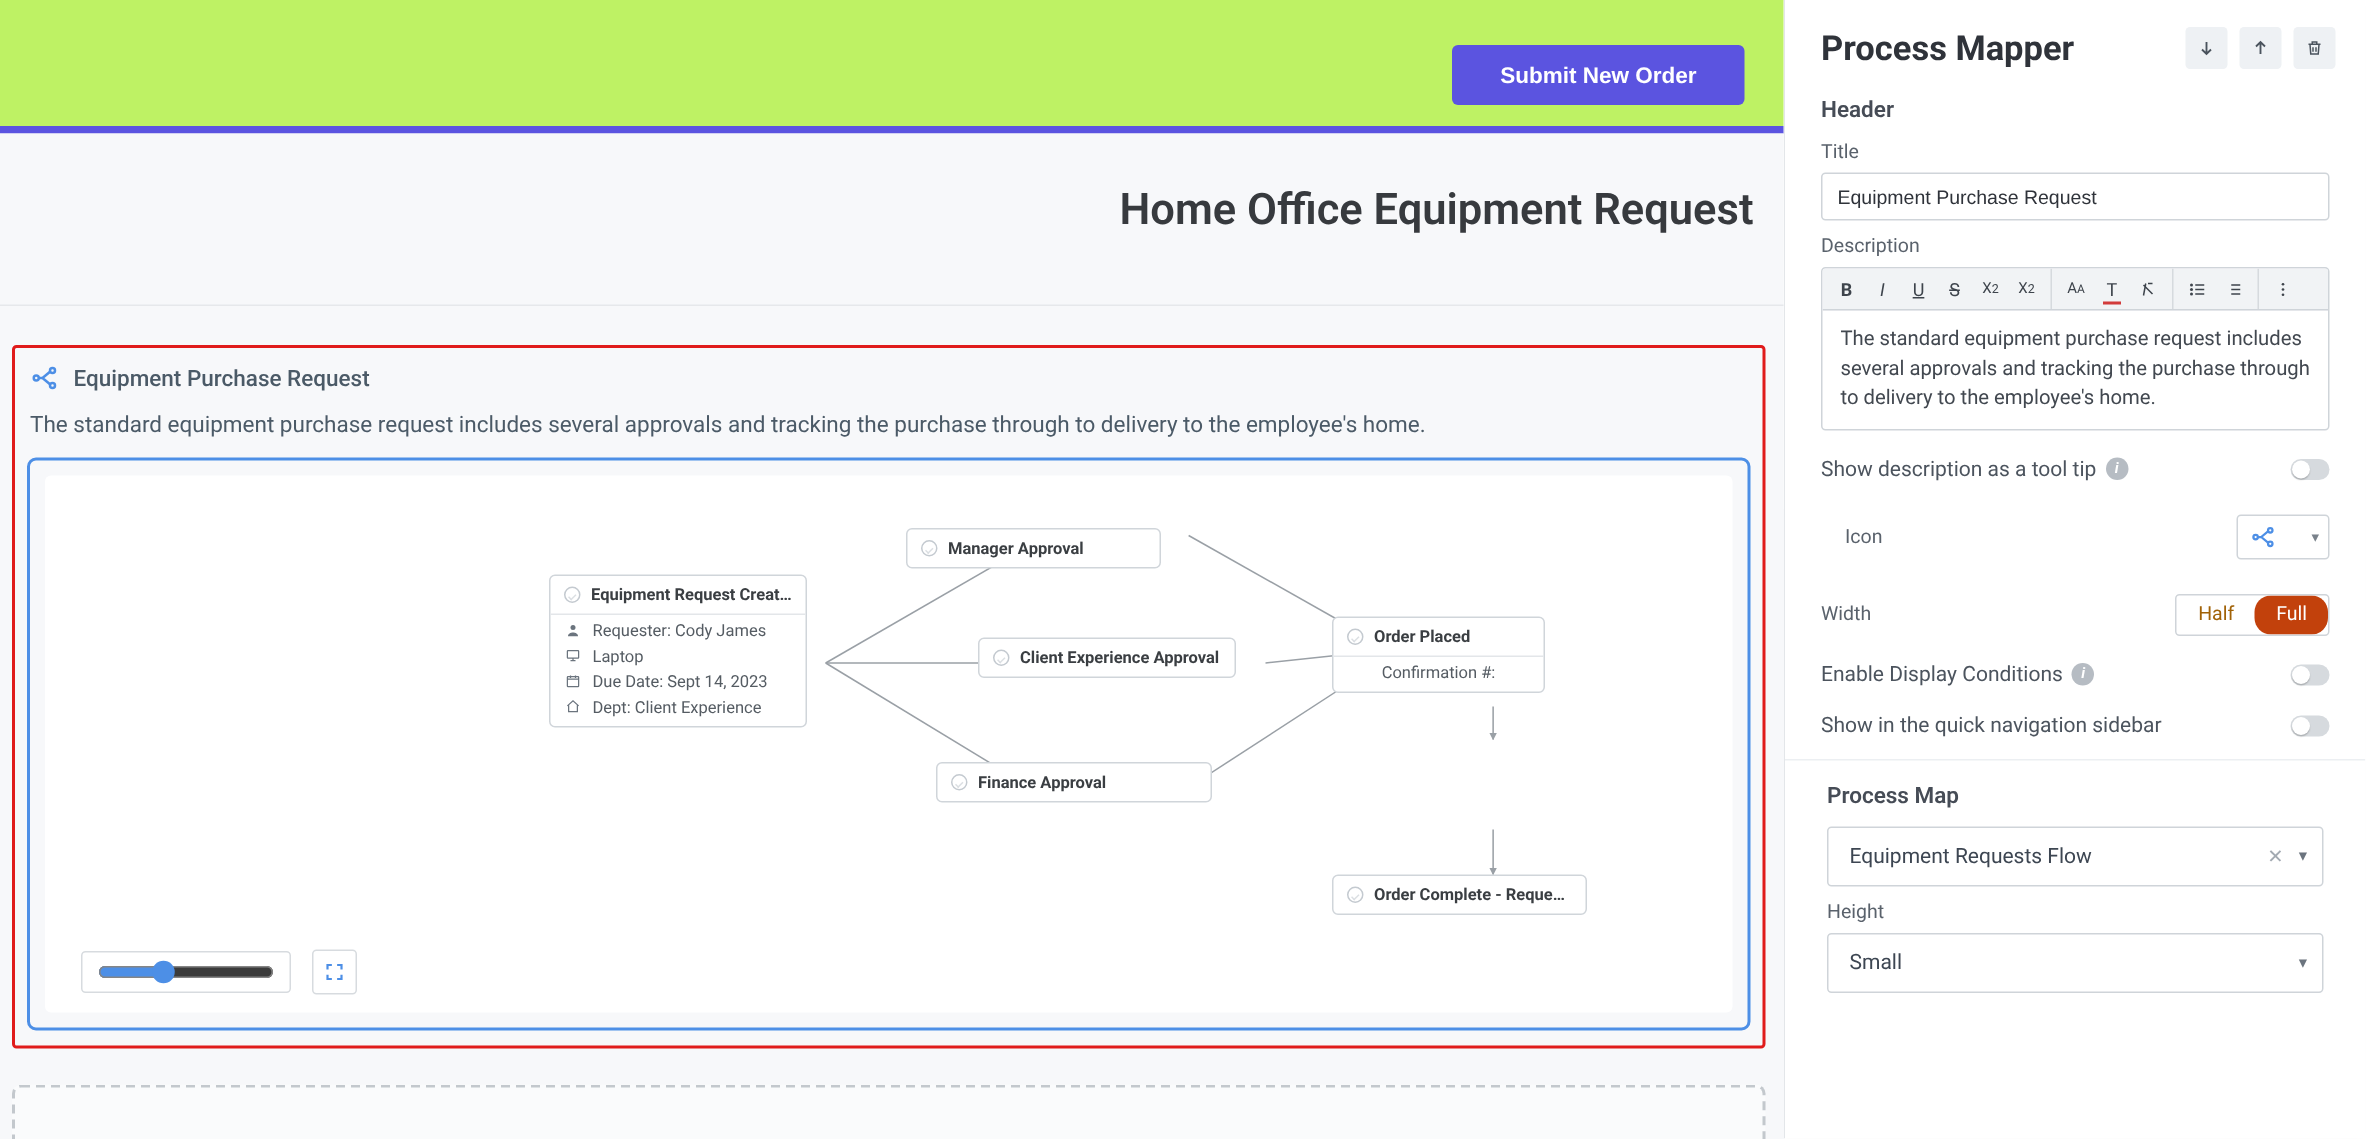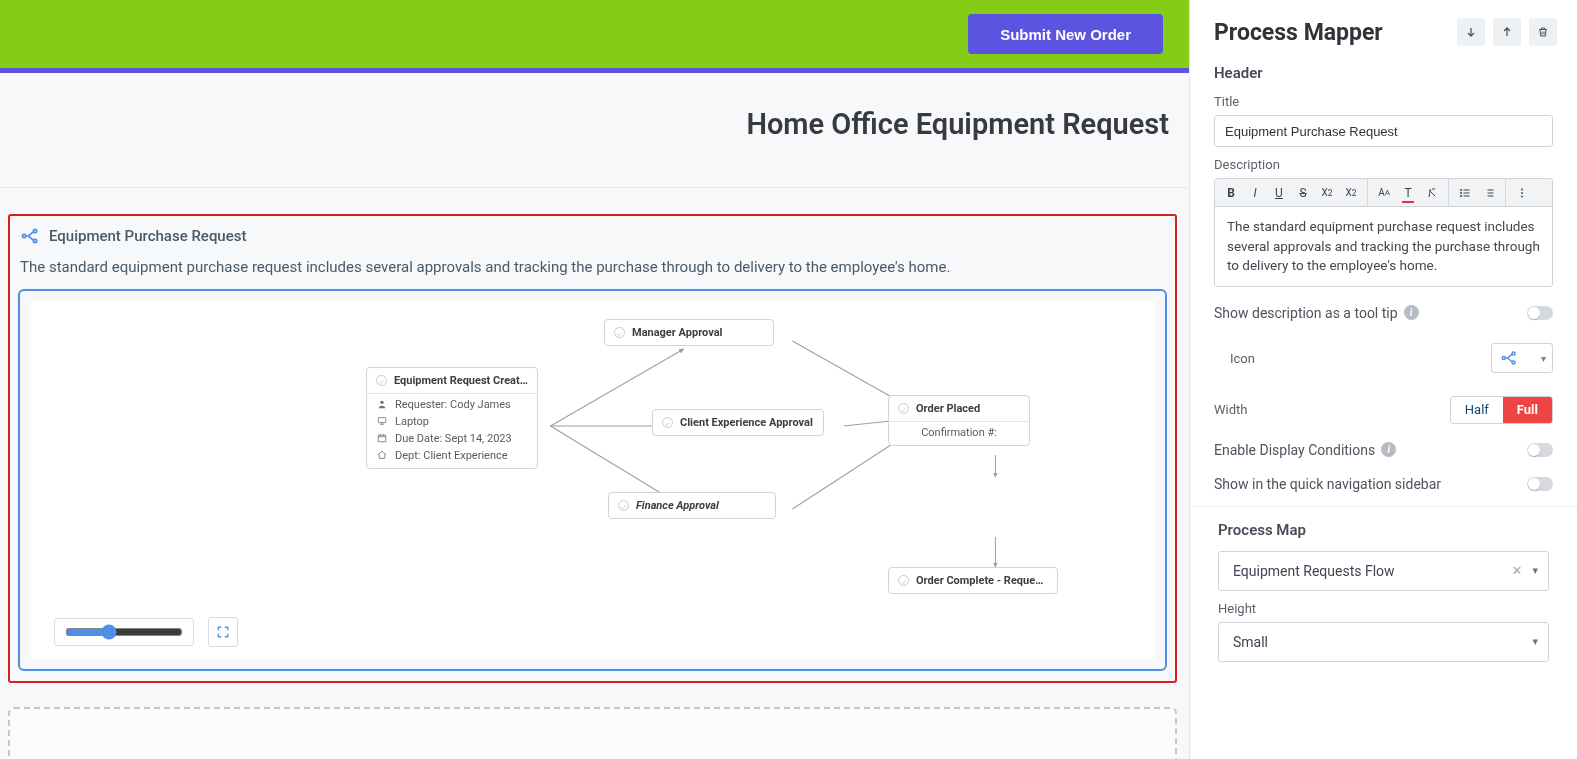--- a/index.html
+++ b/index.html
@@ -24,22 +24,22 @@
     overflow-x: hidden;
     background: #fff;
   }
   .main::-webkit-scrollbar { width: 14px; }
   .main::-webkit-scrollbar-track { background: #eee; }
   .main::-webkit-scrollbar-thumb { background: #bbb; border-radius: 7px; border: 3px solid #eee; }
 
   .top-bar {
     display: flex;
     justify-content: flex-end;
-    padding: 14px 26px 14px 20px;
-    background: #84cc16;
+    padding: 30px 26px 14px 20px;
+    background: #bef264;
   }
   .primary-btn {
     background: #5b54e0;
     color: #fff;
     border: none;
     border-radius: 4px;
     padding: 0 32px;
     height: 40px;
     font-size: 15px;
     font-weight: 600;
@@ -348,26 +348,27 @@
     border: 1px solid #cfd4d9;
     border-radius: 3px;
     overflow: hidden;
     height: 28px;
     font-size: 13px;
   }
   .seg-control > div {
     padding: 4px 14px;
     display: flex; align-items: center;
     cursor: pointer;
-    color: #0c4a6e;
+    color: #a16207;
   }
   .seg-control > .active {
-    background: #ef4444;
+    background: #c2410c;
     color: #fff;
-    font-weight: 700;
+    font-weight: 400;
+    border-radius: 11px;
   }
 
   .sp-sub {
     border-top: 1px solid #eceff2;
     margin-top: 10px;
     padding-top: 14px;
     padding-left: 28px;
     padding-right: 28px;
   }
   .select-like {
@@ -497,35 +498,35 @@
                     <span class="mini-icon">
                       <svg width="10" height="10" viewBox="0 0 24 24" fill="none" stroke="#6b747e" stroke-width="2">
                           <path d="M3 11l9-8 9 8M5 10v10h14V10"></path>
                         </svg>
                     </span>
                     <span>Dept: Client Experience</span>
                   </div>
                 </div>
               </div>
 
-              <div class="node-card" style="left:560px; top:8px; width:170px;">
+              <div class="node-card" style="left:560px; top:25px; width:170px;">
                 <div class="node-head">
                   <span class="status-dot"></span>
                   <span>Manager Approval</span>
                 </div>
               </div>
 
               <div class="node-card" style="left:608px; top:98px; width:172px;">
                 <div class="node-head">
                   <span class="status-dot"></span>
                   <span>Client Experience Approval</span>
                 </div>
               </div>
 
-              <div class="node-card" style="left:564px; top:181px; width:168px;font-style:italic;">
+              <div class="node-card" style="left:580px; top:181px; width:184px;">
                 <div class="node-head">
                   <span class="status-dot"></span>
                   <span>Finance Approval</span>
                 </div>
               </div>
 
               <div class="node-card" style="left:844px; top:84px; width:142px;text-align:center;">
                 <div class="node-head with-border">
                   <span class="status-dot"></span>
                   <span>Order Placed</span>

